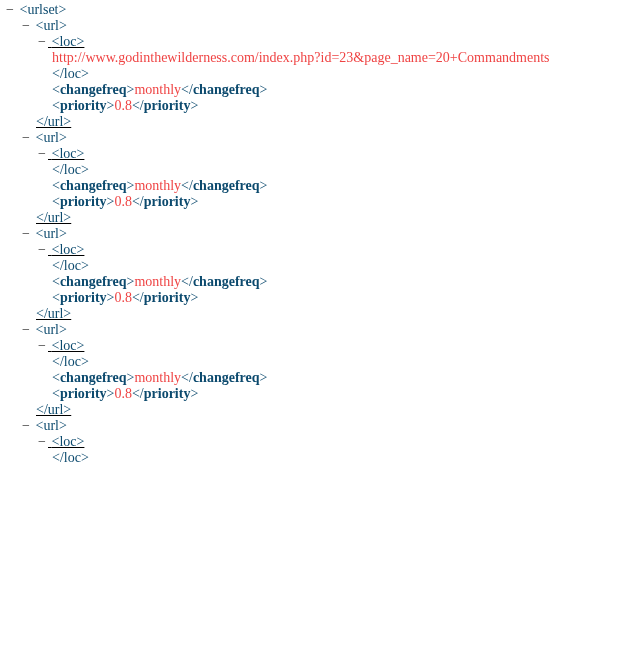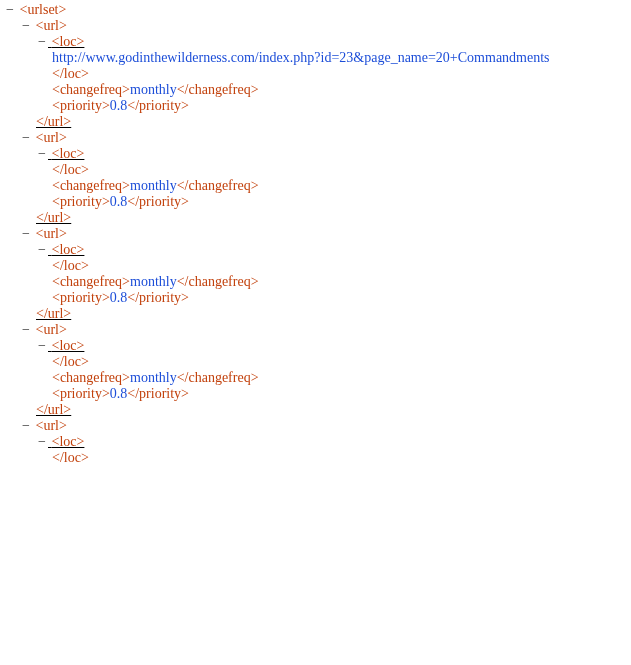--- a/index.html
+++ b/index.html
@@ -15,27 +15,27 @@
   }
   .toggle {
     color: #333333;
     cursor: pointer;
     user-select: none;
     display: inline-block;
     width: 12px;
     text-align: center;
   }
   .tag {
-    color: #c2410c;
+    color: #0c4a6e;
   }
   .tag b {
-    font-weight: normal;
+    font-weight: bold;
   }
   .text {
-    color: #1d4ed8;
+    color: #ef4444;
   }
   .indent-0 { padding-left: 0px; }
   .indent-1 { padding-left: 16px; }
   .indent-2 { padding-left: 32px; text-decoration: underline; }
   .indent-3 { padding-left: 48px; }
 </style>
 </head>
 <body>
 
 <div id="tree">

